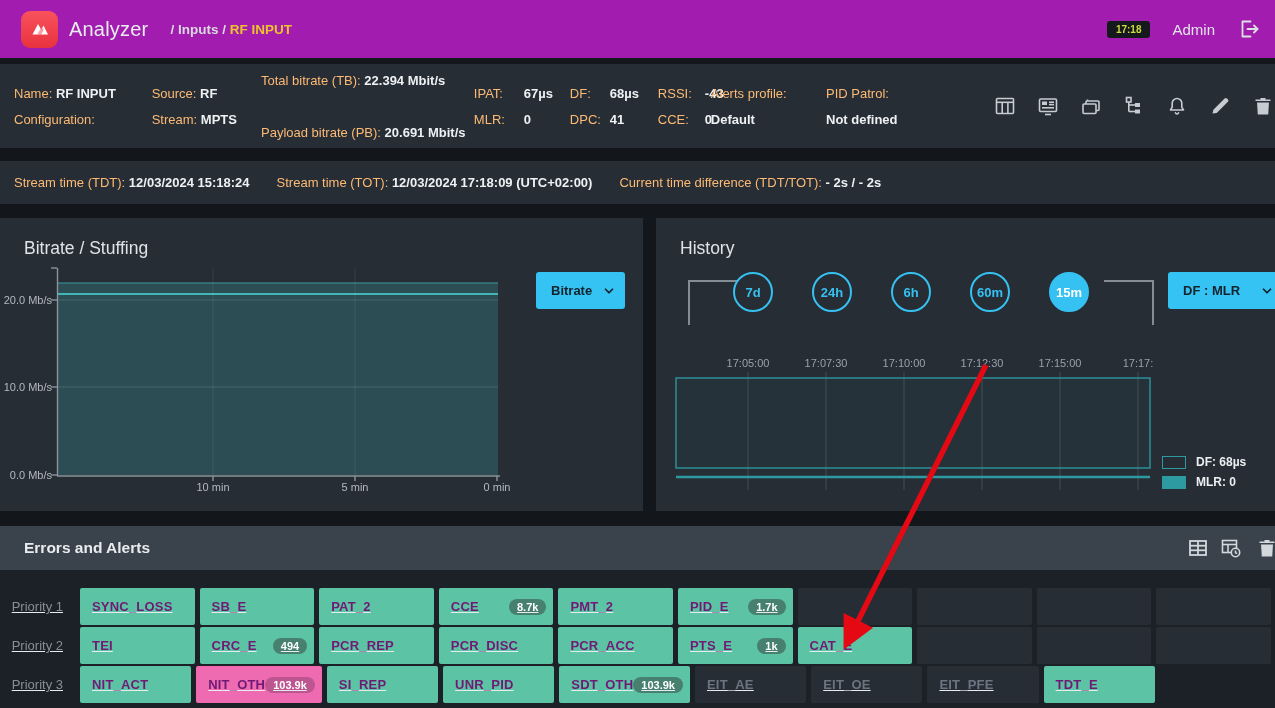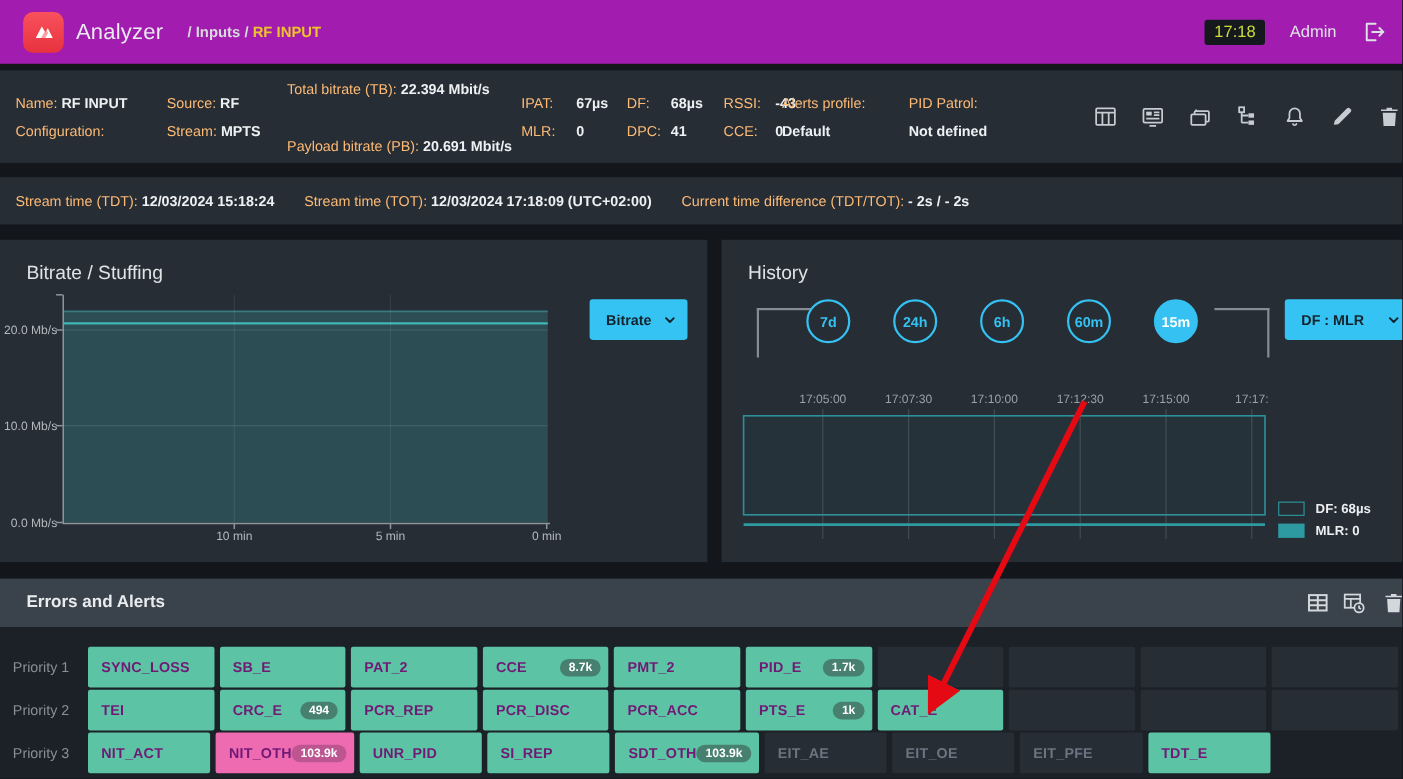--- a/index.html
+++ b/index.html
@@ -9,21 +9,21 @@
   .val { color:#eef1f3; font-weight:700; }
   svg { display:block; }
 
   
   .topbar { position:absolute; top:0; left:0; right:0; height:58px; background:#a21caf; display:flex; align-items:center; }
   .logo { width:37px; height:37px; margin-left:21px; border-radius:9px; background:linear-gradient(180deg,#f8525d 0%,#e8323e 100%); display:flex; align-items:center; justify-content:center; flex:0 0 auto; }
   .app-title { font-size:20px; font-weight:500; color:#e9ecef; margin-left:11px; letter-spacing:.2px; }
   .breadcrumb { margin-left:22px; font-size:13.5px; font-weight:700; color:#d8dbde; }
   .breadcrumb .active { color:#edc32c; }
   .topbar-right { margin-left:auto; display:flex; align-items:center; gap:22px; padding-right:14px; }
-  .clock { background:#15191e; color:#cddc39; font-weight:400; font-size:15px; padding:3px 9px; border-radius:3px;text-align:right; }
+  .clock { background:#15191e; color:#cddc39; font-weight:700; font-size:10px; padding:3px 9px; border-radius:3px;text-align:right; }
   .user { font-size:15px; color:#e2e5e8; }
 
   
   .infobar { position:absolute; top:64px; left:0; right:0; height:84px; background:#262d35; display:flex; align-items:center; font-size:13px; padding-left:14px; }
   .info-col { display:flex; flex-direction:column; gap:11px; }
   .ic1 { width:141px; } .ic2 { width:112px; } .ic3 { width:218px;gap:37px; } .ic5 { width:118px; } .ic6 { width:128px; }
   .metrics { width:237px; display:flex; flex-direction:column; gap:11px; }
   .metric-row { display:grid; grid-template-columns:50px 46px 40px 48px 47px 46px; }
   .info-icons { display:flex; align-items:center; gap:19px; margin-left:42px; flex:0 0 auto; }
   .icon-btn { width:24px; height:24px; flex:0 0 auto; cursor:pointer; }
@@ -55,21 +55,21 @@
   .swatch { width:24px; height:13px; }
   .swatch.outline { border:1.5px solid #2d9aa2; background:transparent; }
   .swatch.fill { background:#2d9aa2; }
   .legend-label { font-size:12px; font-weight:700; color:#eceff1; }
 
   
   .err-header { position:absolute; top:526px; left:0; right:0; height:44px; background:#3a424b; display:flex; align-items:center; }
   .err-title { font-size:15.5px; font-weight:600; color:#e9ecef; margin-left:24px; }
   .err-icons { position:absolute; left:1186px; top:10px; display:flex; gap:9px; }
   .err-body { position:absolute; top:570px; left:0; right:0; height:138px; background:#1b2127; padding-top:18px; }
-  .err-row { display:grid; grid-template-columns:75px repeat(10,1fr); column-gap:5px; height:37px; margin:0 4px 2px 0; }
+  .err-row { display:grid; grid-template-columns:75px repeat(10,1fr); column-gap:5px; height:37px; margin:0 4px 2px 0;text-decoration:underline; }
   .err-label { color:#878e96; font-size:13px; display:flex; align-items:center; justify-content:flex-end; padding-right:12px; }
   .err-cell { border-radius:2px; display:flex; align-items:center; padding:0 7px 0 12px; background:#272d34; cursor:pointer; }
   .err-cell.green { background:#5cc3a4; }
   .err-cell.pink { background:#ee6bb2; }
   .err-cell.empty { cursor:default; }
   .err-text { font-size:13px; font-weight:600; color:#701a75; letter-spacing:.2px; }
   .err-cell.dark .err-text { color:#6b7480; }
   .err-badge { margin-left:auto; font-size:11px; font-weight:700; color:#fff; background:#47806f; border-radius:9px; padding:2px 8px; }
   .err-cell.pink .err-badge { background:#bc5590; }
 
@@ -377,24 +377,24 @@
       <div class="err-row">
         <div class="err-label">Priority 3</div>
         <div class="err-cell green">
           <span class="err-text">NIT_ACT</span>
         </div>
         <div class="err-cell pink">
           <span class="err-text">NIT_OTH</span>
           <span class="err-badge">103.9k</span>
         </div>
         <div class="err-cell green">
+          <span class="err-text">SI_REP</span>
+        </div>
+        <div class="err-cell green">
           <span class="err-text">UNR_PID</span>
-        </div>
-        <div class="err-cell green">
-          <span class="err-text">SI_REP</span>
         </div>
         <div class="err-cell green">
           <span class="err-text">SDT_OTH</span>
           <span class="err-badge">103.9k</span>
         </div>
         <div class="err-cell dark">
           <span class="err-text">EIT_AE</span>
         </div>
         <div class="err-cell dark">
           <span class="err-text">EIT_OE</span>

